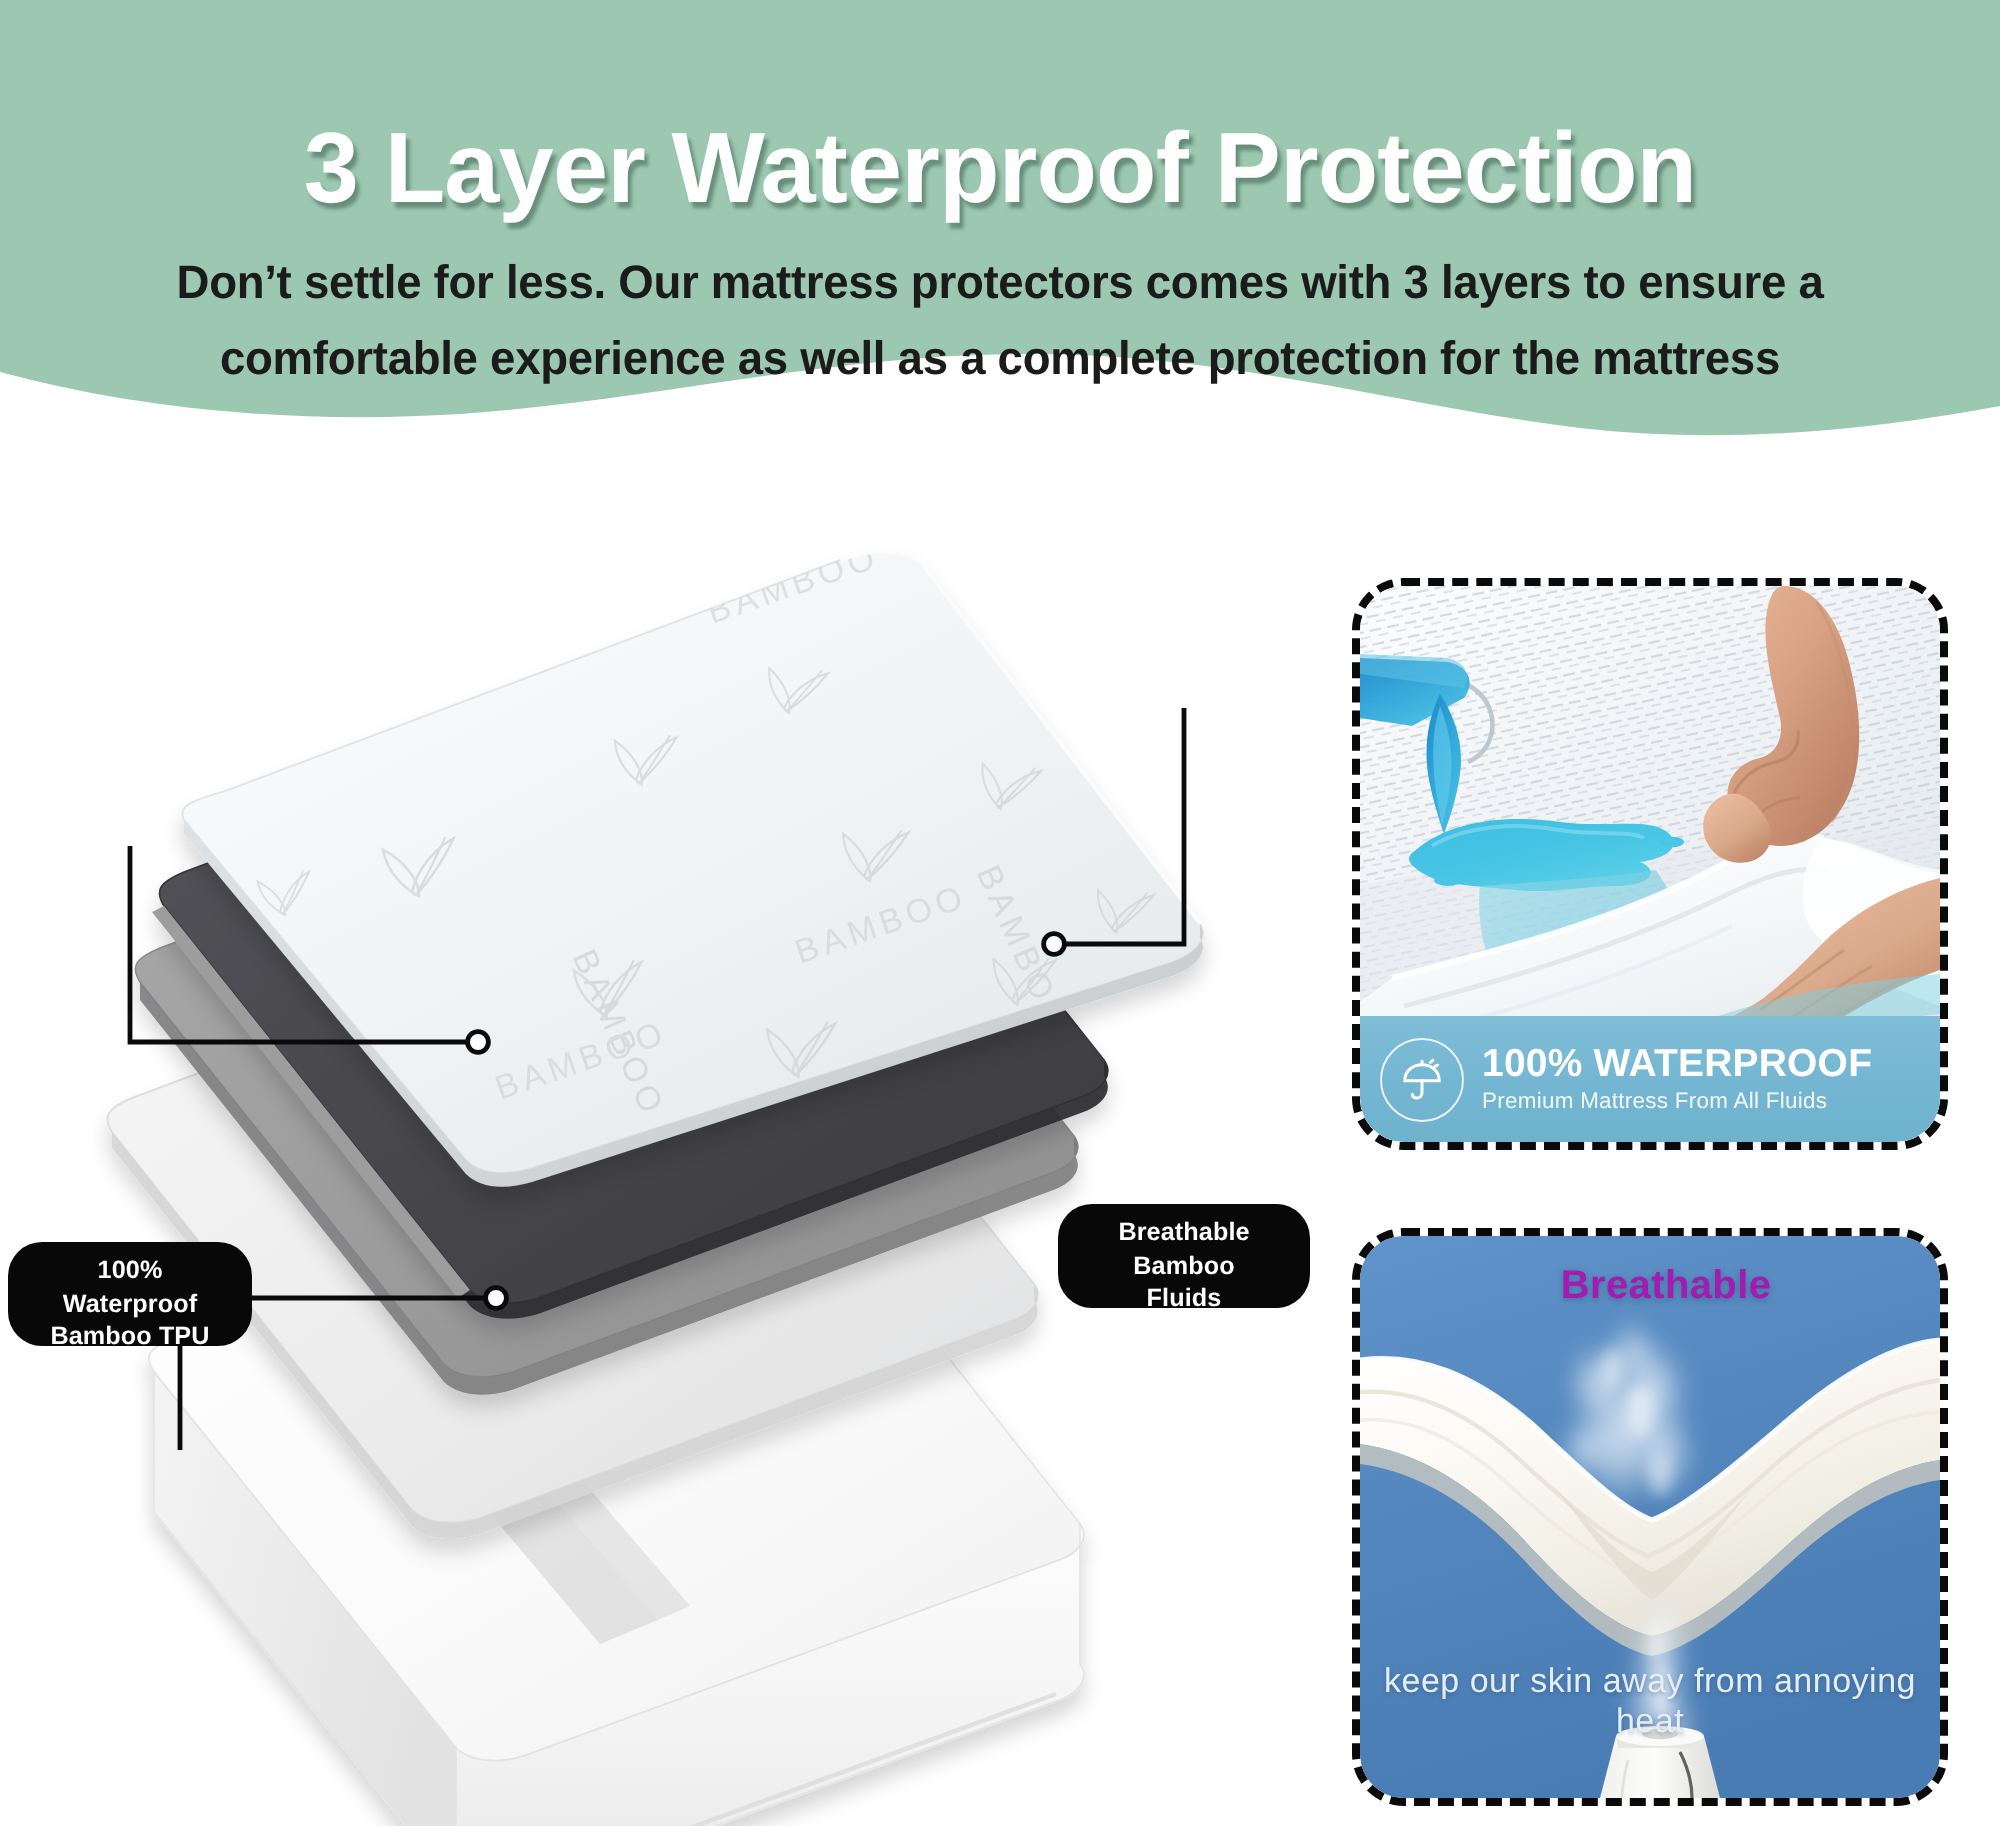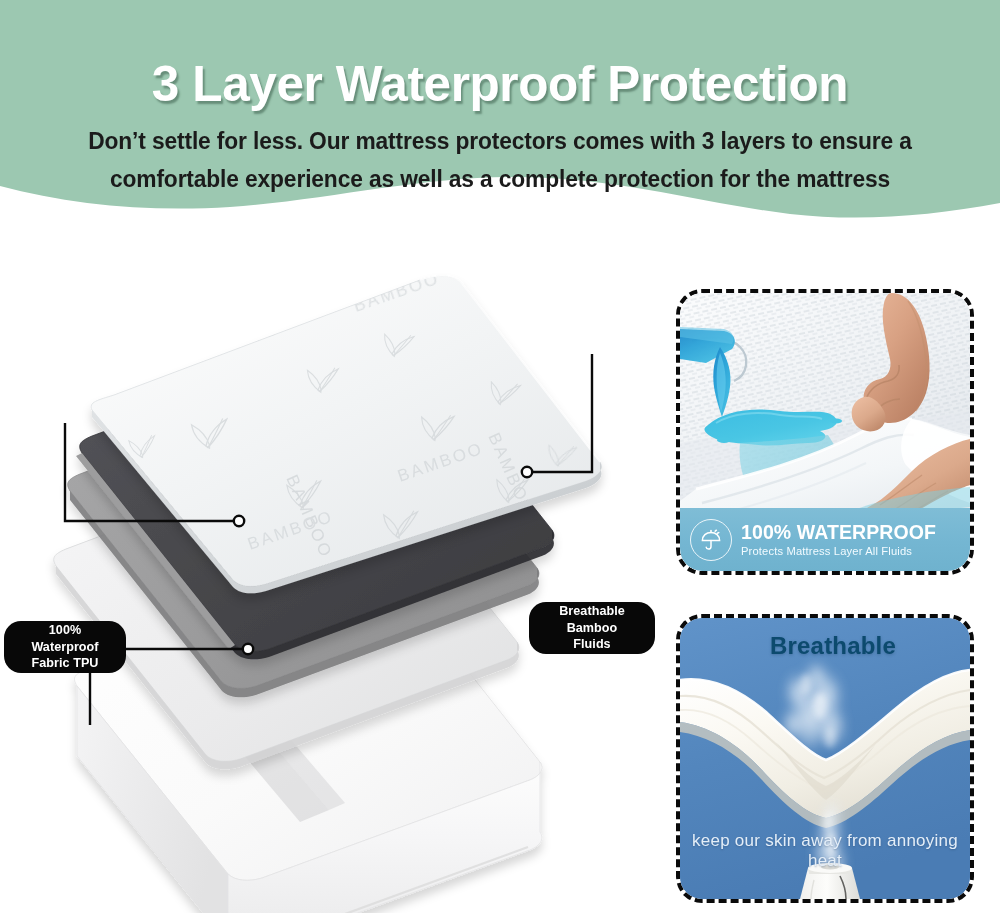--- a/index.html
+++ b/index.html
@@ -78,21 +78,20 @@
   .callout {
     position: absolute;
     background: #080808;
     color: #ffffff;
     border-radius: 17px;
     font-size: 12.6px;
     font-weight: bold;
     line-height: 16.5px;
     text-align: center;
     display: flex;
-    align-items: center;
     justify-content: center;
     padding: 6px 10px;
     z-index: 30;
     letter-spacing: 0.05px;
   }
   #callout-tpu   { left: 4px;   top: 371px; width: 122px; height: 52px; }
   #callout-bamboo{ left: 529px; top: 352px; width: 126px; height: 52px; }
 
   
   .panel {
@@ -151,23 +150,23 @@
   
   #br-scene {
     position: absolute; left: 0; top: 0; width: 100%; height: 100%;
     background: linear-gradient(180deg,#5b8cc2 0%, #5386bd 45%, #4e81ba 100%);
   }
   #br-svg { position: absolute; left: 0; top: 0; }
   #br-title {
     position: absolute;
     left: 16px; right: 0; top: 14px;
     text-align: center;
-    font-size: 24px;
+    font-size: 20px;
     font-weight: bold;
-    color: #0c4a6e;
+    color: #a21caf;
     letter-spacing: 0.2px;
     z-index: 8;
     text-shadow: 0 1px 3px rgba(30,60,95,0.35);
   }
   #br-caption {
     position: absolute;
     left: 0; right: 0; top: 213px;
     text-align: center;
     font-size: 17px;
     color: #e4eef8;
@@ -391,21 +390,21 @@
       <g fill="#ffffff" stroke="#0a0a0a" stroke-width="2.4">
         <circle cx="239" cy="271" r="5.2"></circle>
         <circle cx="527" cy="222" r="5.2"></circle>
         <circle cx="248" cy="399" r="5.2"></circle>
       </g>
     </svg>
 
     <div class="callout" id="callout-tpu">
       <div>
         <div>100% Waterproof</div>
-        <div>Fabric TPU</div>
+        <div>Bamboo TPU</div>
       </div>
     </div>
 
     <div class="callout" id="callout-bamboo">
       <div>
         <div>Breathable Bamboo</div>
         <div>Fluids</div>
       </div>
     </div>
 
@@ -529,21 +528,21 @@
           <svg width="24" height="24" viewBox="0 0 24 24" fill="none" stroke="#ffffff" stroke-width="1.5" stroke-linecap="round">
             <path d="M3.4,12.4 C3.4,7.6 7.2,4.4 12,4.4 C16.8,4.4 20.6,7.6 20.6,12.4 Z"></path>
             <path d="M12,4.4 L12,2.6"></path>
             <path d="M12,12.4 L12,18.4 C12,20 10.8,21 9.4,21 C8.2,21 7.3,20.2 7.2,19.2"></path>
             <path d="M16.2,3.2 L17.4,2.2"></path>
             <path d="M18.4,5.2 L19.8,4.6"></path>
           </svg>
         </div>
         <div id="wp-banner-text">
           <div id="wp-head">100% WATERPROOF</div>
-          <div id="wp-sub">Protects Mattress Layer All Fluids</div>
+          <div id="wp-sub">Premium Mattress From All Fluids</div>
         </div>
       </div>
     </div>
   </div>
 
   <div class="panel" id="panel-breathable">
     <div class="panel-inner">
 
       <div id="br-scene">
         <svg id="br-svg" width="290" height="281" viewBox="0 0 290 281">

